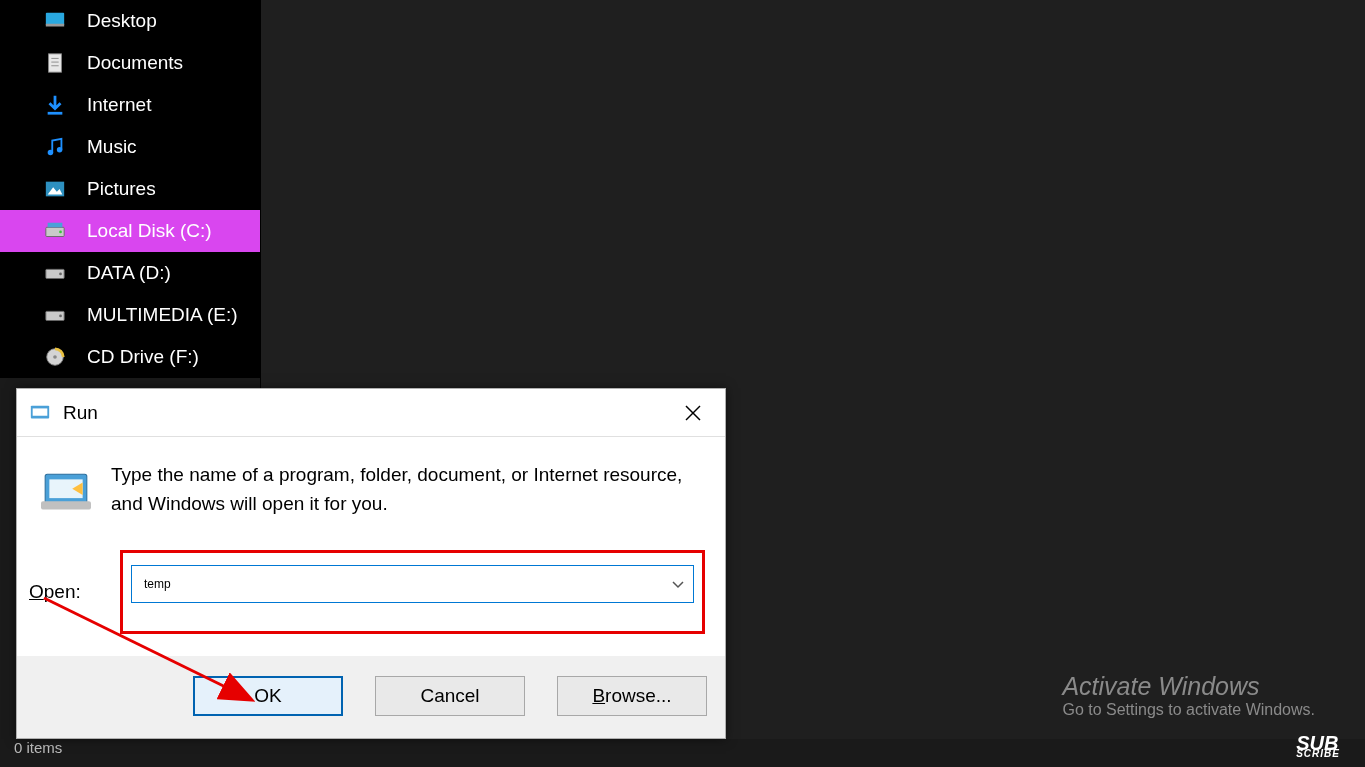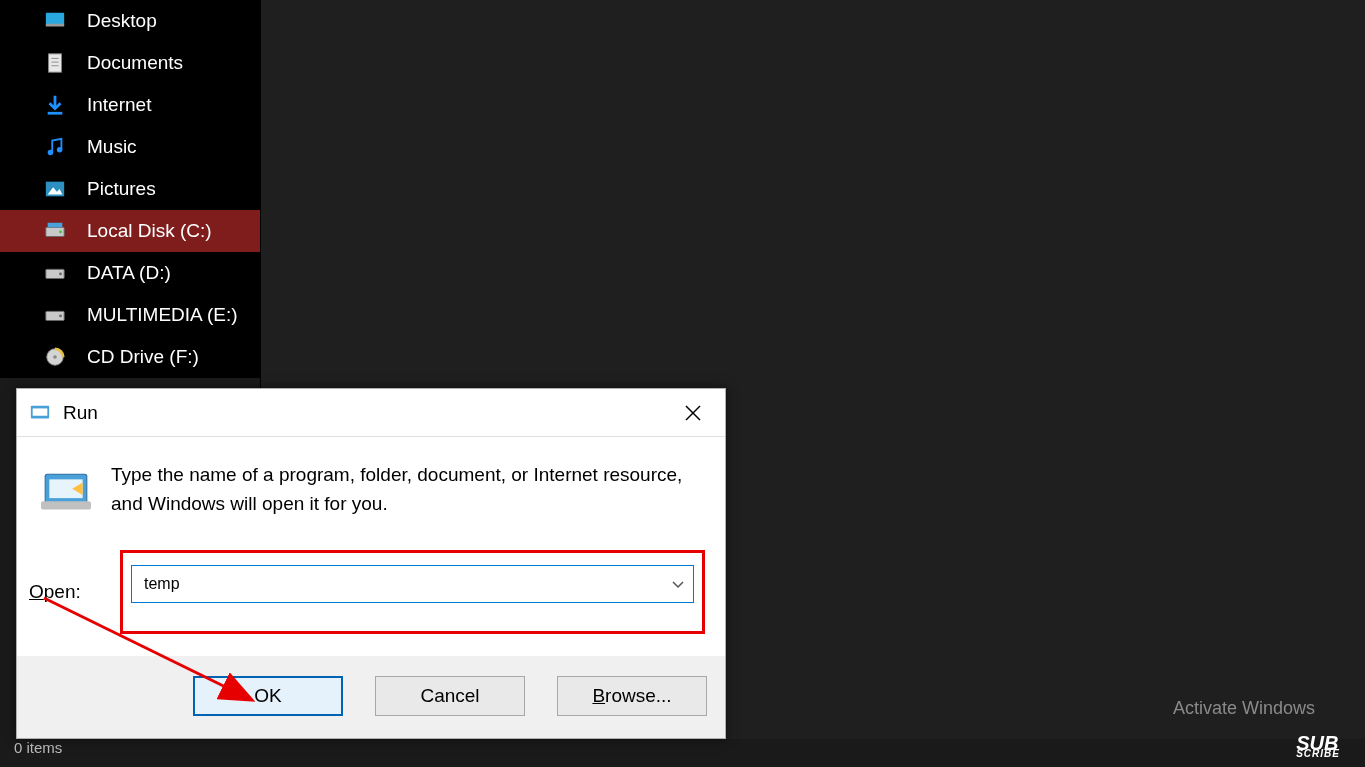--- a/index.html
+++ b/index.html
@@ -24,21 +24,21 @@
   .sidebar-item {
     display: flex;
     align-items: center;
     gap: 21px;
     padding: 10px 16px 10px 44px;
     color: #fff;
     font-size: 19px;
     cursor: pointer;
   }
   .sidebar-item.selected {
-    background: #7f1d1d;
+    background: #d946ef;
   }
   .icon {
     width: 22px;
     height: 22px;
     display: inline-flex;
     align-items: center;
     justify-content: center;
     flex-shrink: 0;
   }
   .icon svg { width: 100%; height: 100%; }
@@ -72,22 +72,23 @@
 
   
   .watermark {
     position: absolute;
     right: 50px;
     bottom: 48px;
     color: #8a8a8a;
     text-align: left;
   }
   .watermark .wm-title {
-    font-size: 18px;
+    font-size: 25px;
     font-weight: 300;
+    font-style: italic;
   }
   .watermark .wm-sub {
     font-size: 16px;
     font-weight: 300;
   }
 
   
   .subscribe {
     position: absolute;
     right: 25px;
@@ -179,21 +180,21 @@
     display: flex;
     align-items: center;
     border: 1px solid #0078d4;
     height: 38px;
     background: #fff;
   }
   .run-input {
     flex: 1;
     border: none;
     outline: none;
-    font-size: 16px;
+    font-size: 12px;
     padding: 4px 12px;
     background: transparent;
     font-family: inherit;
   }
   .run-dd {
     width: 30px;
     display: flex;
     align-items: center;
     justify-content: center;
     color: #555;
@@ -336,20 +337,21 @@
 </div>
 
 <div class="content-area"></div>
 
 <div class="statusbar">
   <span>0 items</span>
 </div>
 
 <div class="watermark">
   <div class="wm-title">Activate Windows</div>
+  <div class="wm-sub">Go to Settings to activate Windows.</div>
 </div>
 
 <div class="subscribe">
   <div class="sub-top">SUB</div>
   <div class="sub-bot">SCRIBE</div>
 </div>
 
 <div class="run-dialog">
   <div class="run-titlebar">
     <span class="run-title-icon">

